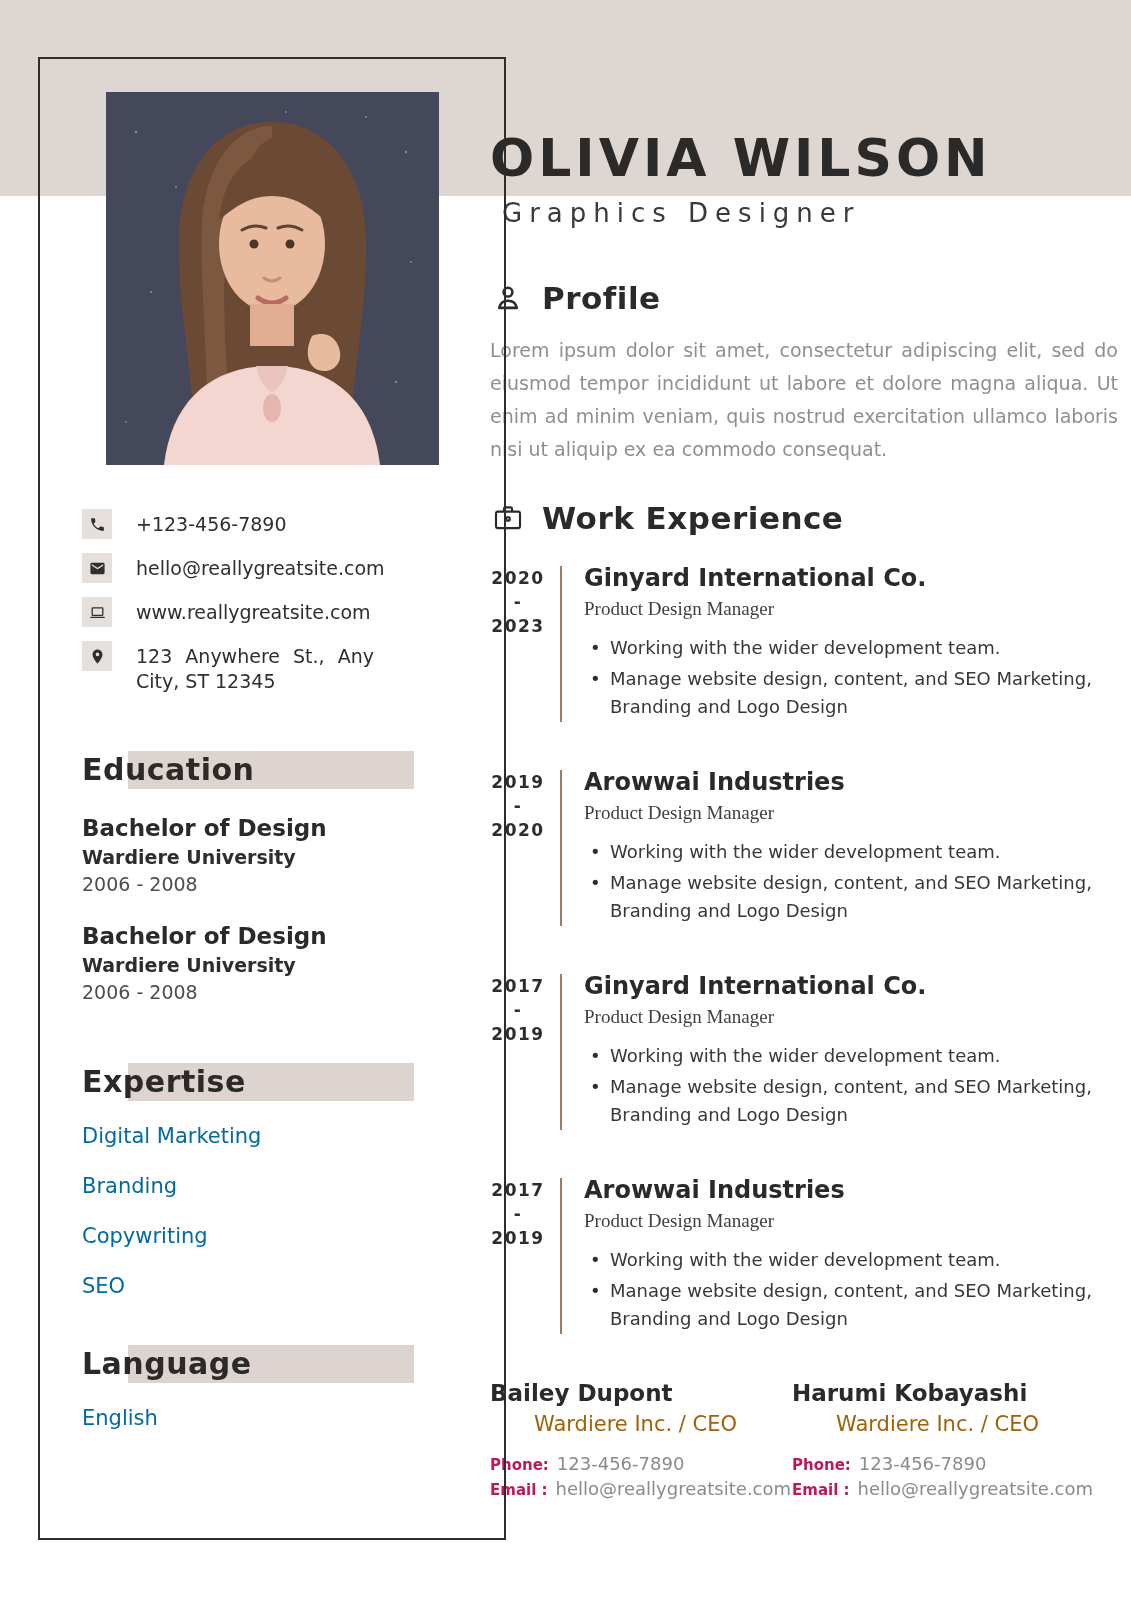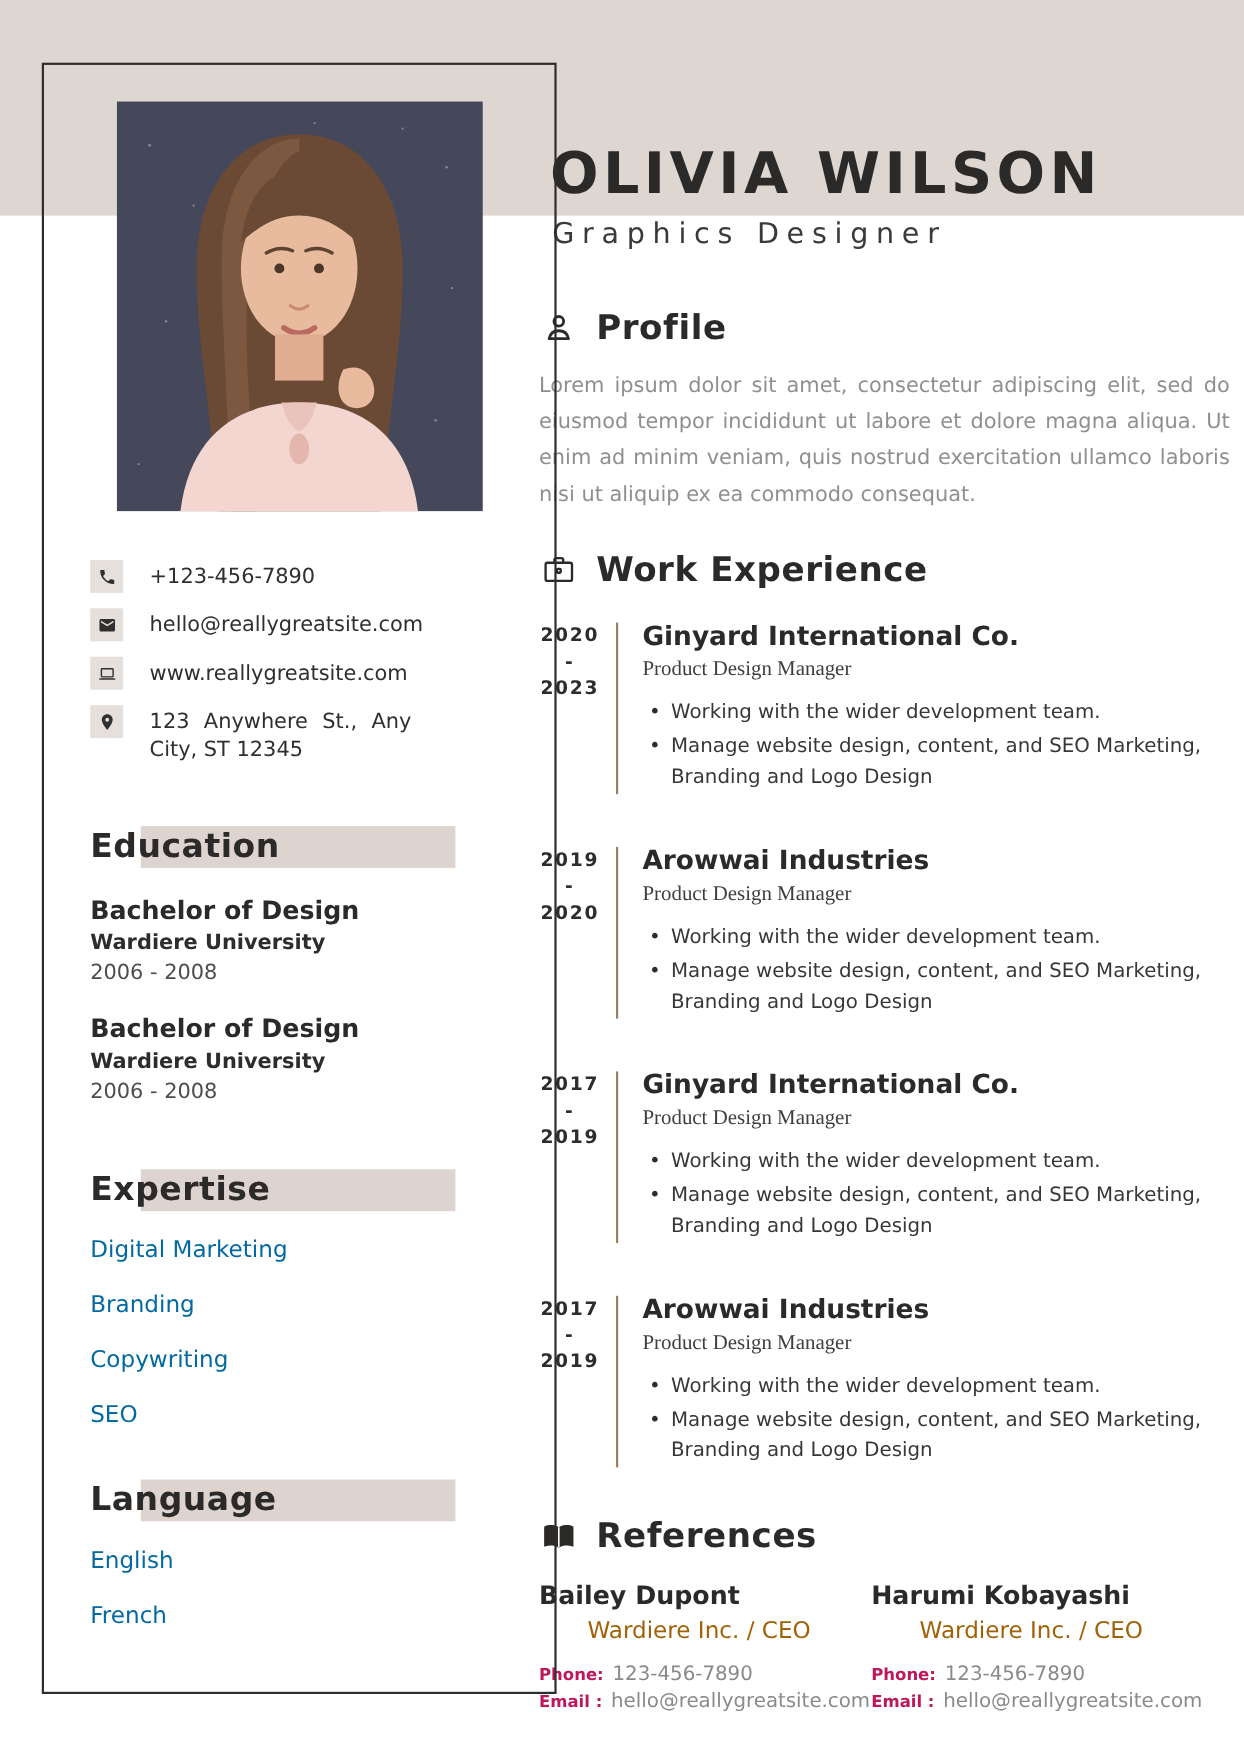--- a/index.html
+++ b/index.html
@@ -32,21 +32,21 @@
                        color:#2b2a29; line-height:40px; letter-spacing:.5px; }
   .edu-item { margin-top:22px; }
   .edu-degree { font-size:23px; font-weight:700; color:#2b2a29; line-height:32px; }
   .edu-school { font-size:19px; font-weight:700; color:#2e2d2c; line-height:27px; }
   .edu-years  { font-size:19px; color:#4d4d4d; line-height:27px; }
   .skill-list { margin-top:20px; }
   .skill-item { font-size:21px; color:#0369a1; line-height:28px; margin-bottom:22px; }
 
   
   .main { position:absolute; left:490px; top:0; width:628px; z-index:1; }
-  .name { margin-top:126px; margin-left:10px; font-size:52px; font-weight:800;
+  .name { margin-top:126px; font-size:52px; font-weight:800;
           letter-spacing:4px; color:#2b2a29; line-height:64px; white-space:nowrap; }
   .subtitle { margin-top:6px; margin-left:12px; font-size:26px; letter-spacing:7px;
               color:#3a3a3a; line-height:34px; }
 
   .section-head { display:flex; align-items:center; margin-top:50px; }
   .section-head .sh-icon { width:36px; height:36px; display:flex; align-items:center; justify-content:center; }
   .section-head .sh-icon svg { width:32px; height:32px; }
   .section-head .sh-label { margin-left:16px; font-size:31px; font-weight:700;
                             color:#2b2a29; letter-spacing:.5px; }
   .section-head.work-head { margin-top:34px; }
@@ -190,21 +190,20 @@
       </div>
     </div>
 
     <div class="side-section">
       <div class="side-heading" style="margin-top:44px;">
         <span class="hl-bar"></span>
         <span class="txt">Language</span>
       </div>
       <div class="skill-list">
         <div class="skill-item">English</div>
-        <div class="skill-item">French</div>
       </div>
     </div>
   </div>
 
   <div class="main">
     <div class="name">OLIVIA WILSON</div>
     <div class="subtitle">Graphics Designer</div>
 
     <div class="section-head">
       <span class="sh-icon">
@@ -292,29 +291,20 @@
           <div class="company">Arowwai Industries</div>
           <div class="role">Product Design Manager</div>
           <ul class="bullets">
             <li>Working with the wider development team.</li>
             <li>Manage website design, content, and SEO Marketing, Branding and Logo Design</li>
           </ul>
         </div>
       </div>
     </div>
 
-    <div class="section-head refs-head">
-      <span class="sh-icon">
-        <svg viewBox="0 0 24 24">
-          <path fill="#2b2a29" d="M12 6.3C10.55 5.2 8.45 4.8 6.5 4.8c-1.45 0-2.99.25-4.25 1-.15.09-.25.25-.25.45v12.8c0 .33.33.55.65.45 1.15-.44 2.55-.7 3.85-.7 1.95 0 4.05.4 5.5 1.5 1.45-1.1 3.55-1.5 5.5-1.5 1.3 0 2.7.26 3.85.7.32.1.65-.12.65-.45V6.25c0-.2-.1-.36-.25-.45-1.26-.75-2.8-1-4.25-1-1.95 0-4.05.4-5.5 1.5z"></path>
-          <path d="M12 6.3v13.6" stroke="#ffffff" stroke-width="1.1"></path>
-        </svg>
-      </span>
-      <span class="sh-label">References</span>
-    </div>
 
     <div class="refs">
       <div class="ref-col">
         <div class="ref-name">Bailey Dupont</div>
         <div class="ref-org">Wardiere Inc. / CEO</div>
         <div class="ref-rows">
           <div class="ref-row">
             <span class="ref-label">Phone:</span>
             <span class="ref-value">123-456-7890</span>
           </div>

